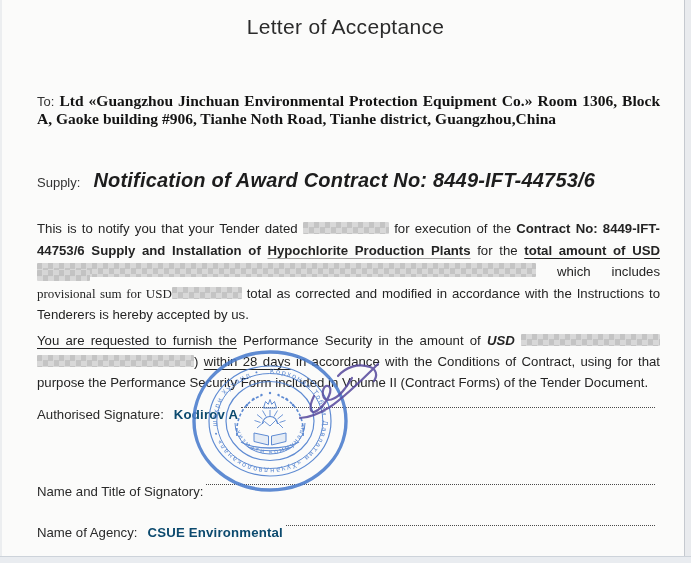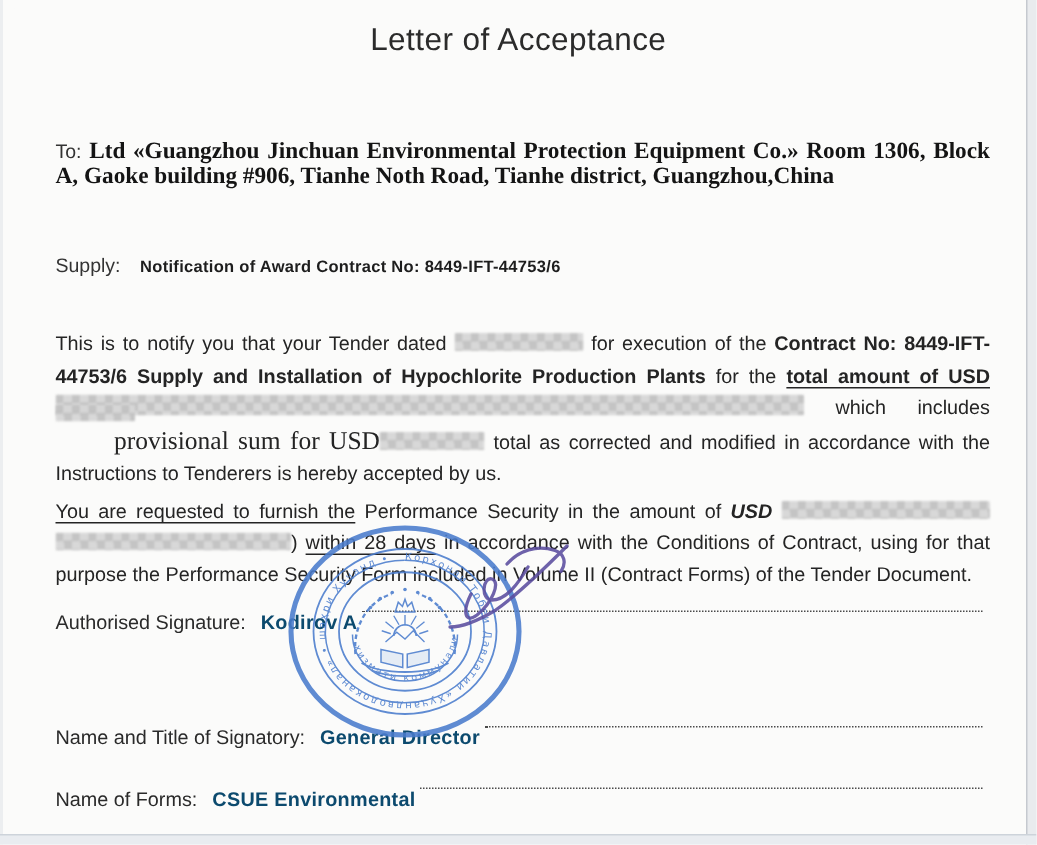--- a/index.html
+++ b/index.html
@@ -16,29 +16,29 @@
 
   .title{position:absolute;top:15px;left:0;width:691px;text-align:center;
     font-size:21px;letter-spacing:.3px;color:#2b2b2b;}
 
   .recipient{position:absolute;left:37px;top:92px;width:623px;
     font-family:"Liberation Serif",serif;font-weight:bold;font-size:15.5px;
     line-height:17px;text-align:justify;color:#141414;}
   .to-label{font-family:"Liberation Sans",sans-serif;font-weight:normal;font-size:13px;color:#333;}
 
   .subject-row{position:absolute;left:37px;top:169px;font-size:13px;color:#333;}
-  .subject-text{font-weight:bold;font-size:11px;margin-left:13px;letter-spacing:.2px;color:#1d1d1d;}
+  .subject-text{font-weight:bold;font-style:italic;font-size:20px;margin-left:13px;letter-spacing:.2px;color:#1d1d1d;}
 
   .para{position:absolute;left:37px;width:623px;font-size:13.2px;text-align:justify;color:#242424;}
   .p1{top:205px;line-height:21.5px;}
   .p2{top:317px;line-height:21px;}
 
   .u{text-decoration:underline;text-underline-offset:2.5px;}
-  .u-faint{text-decoration-color:rgba(45,45,45,.45);text-underline-offset:2.5px;}
-  .serif{font-family:"Liberation Serif",serif;font-size:17px;margin-left:39px;}
+  .u-faint{text-decoration:underline;text-decoration-color:rgba(45,45,45,.45);text-underline-offset:2.5px;}
+  .serif{font-family:"Liberation Serif",serif;font-size:13px;}
 
   .redact{display:inline-block;height:12px;vertical-align:-1px;border-radius:1px;opacity:.95;
     background:repeating-conic-gradient(#d7d7d7 0% 25%, #c2c2c2 0% 50%);
     background-size:11px 11px;filter:blur(.7px);}
   .r-date{width:86px;}
   .r-long{width:499px;height:14px;}
   .r-prov{width:70px;}
   .r-ps1{width:139px;}
   .r-ps2{width:157px;}
   .r-sub{position:absolute;left:37px;top:270px;width:53px;height:11px;}
@@ -71,26 +71,25 @@
   <p class="para p2"><span class="u">You are requested to furnish the</span><span> Performance Security in the amount of </span><b><i>USD</i></b><span> </span><span class="redact r-ps1"></span><span> </span><span class="redact r-ps2"></span><span>) </span><span class="u">within 28 days</span><span> in accordance with the Conditions of Contract, using for that purpose the Performance Security Form included in Volume II (Contract Forms) of the Tender Document.</span></p>
 
   <div class="sig-row row-auth">
     <span>Authorised Signature:</span>
     <span class="sig-name">Kodirov A</span>
     <div class="leader"></div>
   </div>
 
   <div class="sig-row row-signatory">
     <span>Name and Title of Signatory:</span>
-    <span class="sig-name">General Director</span>
     <div class="leader"></div>
   </div>
 
   <div class="sig-row row-agency">
-    <span>Name of Forms:</span>
+    <span>Name of Agency:</span>
     <span class="sig-name">CSUE Environmental</span>
     <div class="leader"></div>
   </div>
 
   <svg class="stamp" viewBox="0 0 164 146" xmlns="http://www.w3.org/2000/svg">
     <g stroke="#4a7ccd" fill="none">
       <ellipse cx="80" cy="72" rx="76" ry="69" stroke-width="3.4"></ellipse>
       <ellipse cx="80" cy="72" rx="61" ry="55" stroke-width="1.2"></ellipse>
       <ellipse cx="80" cy="72" rx="44" ry="39.5" stroke-width="1.2"></ellipse>
       <path id="ring1" d="M 79.9 24.5 A 53 47.5 0 1 1 79.8 24.5"></path>

